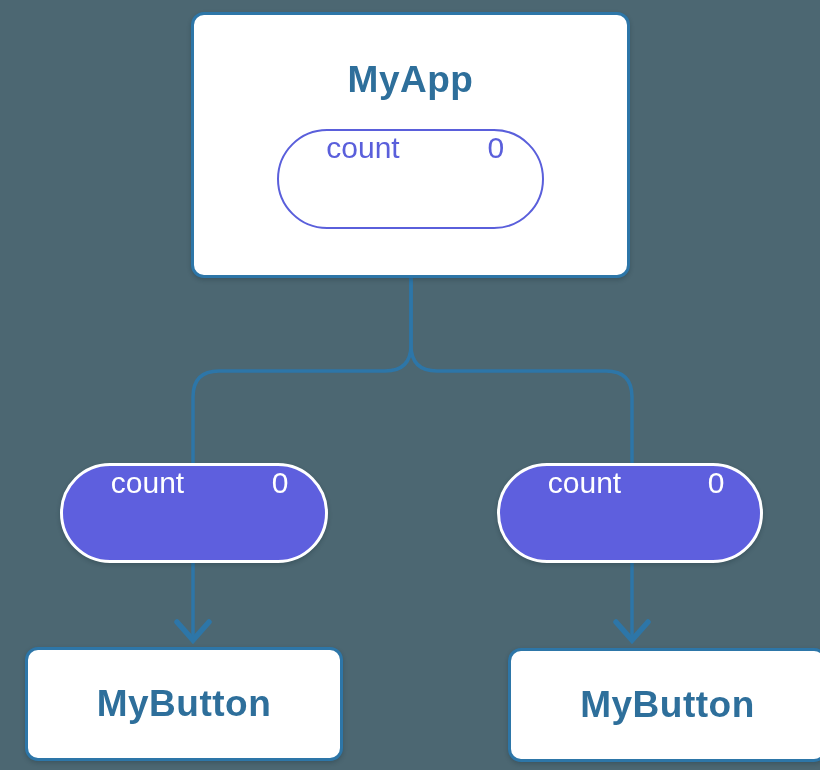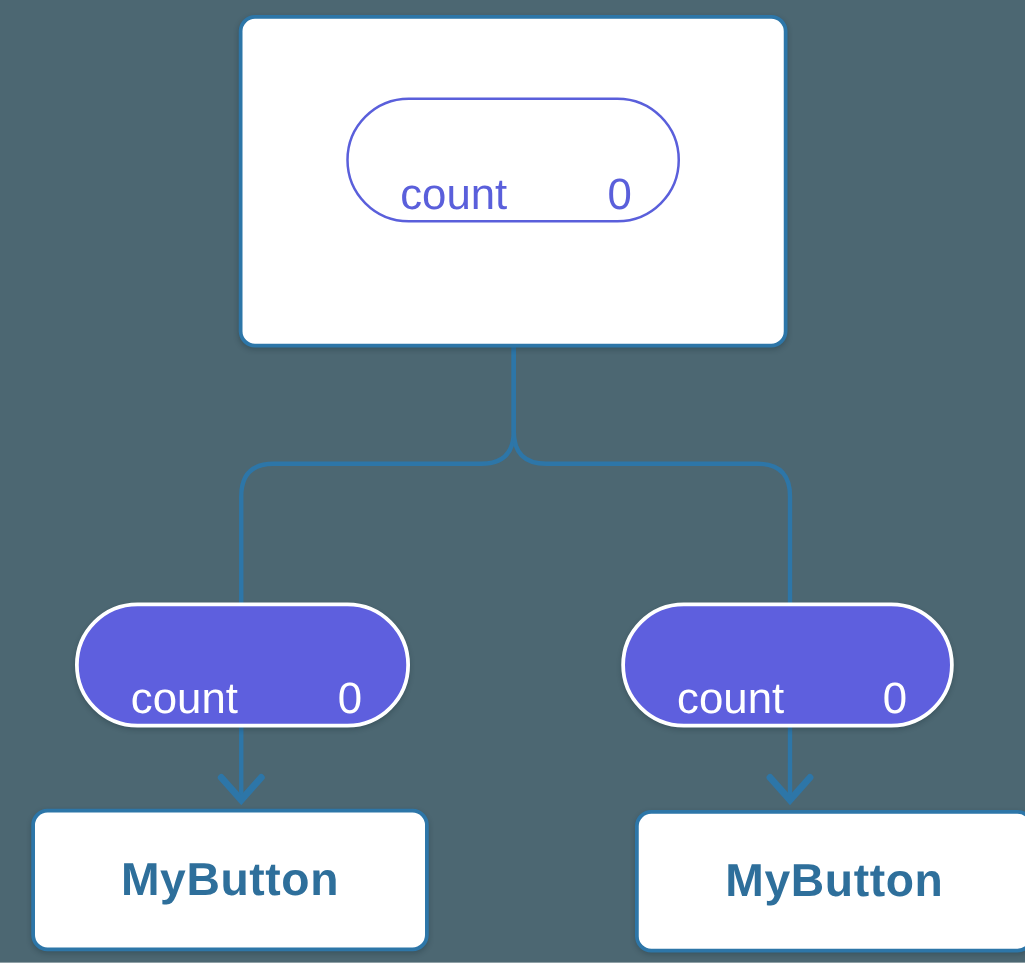--- a/index.html
+++ b/index.html
@@ -55,26 +55,25 @@
     display: flex;
     align-items: center;
     justify-content: center;
     margin-left: 15px;
   }
   .node.child.left  { left: 10px;  top: 647px; width: 318px; height: 114px; }
   .node.child.right { left: 493px; top: 648px; width: 319px; height: 114px; }
 
   .pill {
     display: flex;
-    align-items: flex-end;
+    align-items: flex-start;
     box-sizing: border-box;
     border-radius: 52px;
-    font-size: 35px;
+    font-size: 30px;
     overflow: hidden;
-    margin-top: 19px;
   }
   .pill .cell {
     display: flex;
     align-items: center;
     justify-content: center;
   }
   .pill .cell.name { width: 168px; flex: 0 0 auto; }
   .pill .cell.value { flex: 1 1 auto; }
 
   .pill.outline {
@@ -104,20 +103,21 @@
 <div class="canvas">
 
   <svg class="wires" viewBox="0 0 820 770" aria-hidden="true">
     <path class="wire" d="M 411 277 L 411 345 Q 411 371 385 371 L 219 371 Q 193 371 193 397 L 193 636"></path>
     <path class="wire" d="M 411 277 L 411 345 Q 411 371 437 371 L 606 371 Q 632 371 632 397 L 632 636"></path>
     <polyline class="head" points="177,622 193,640 209,622"></polyline>
     <polyline class="head" points="616,622 632,640 648,622"></polyline>
   </svg>
 
   <div class="node root">
+    <div class="node-title">MyApp</div>
     <div class="pill outline">
       <div class="cell name">count</div>
       <div class="divider"></div>
       <div class="cell value">0</div>
     </div>
   </div>
 
   <div class="pill solid left">
     <div class="cell name">count</div>
     <div class="divider"></div>

